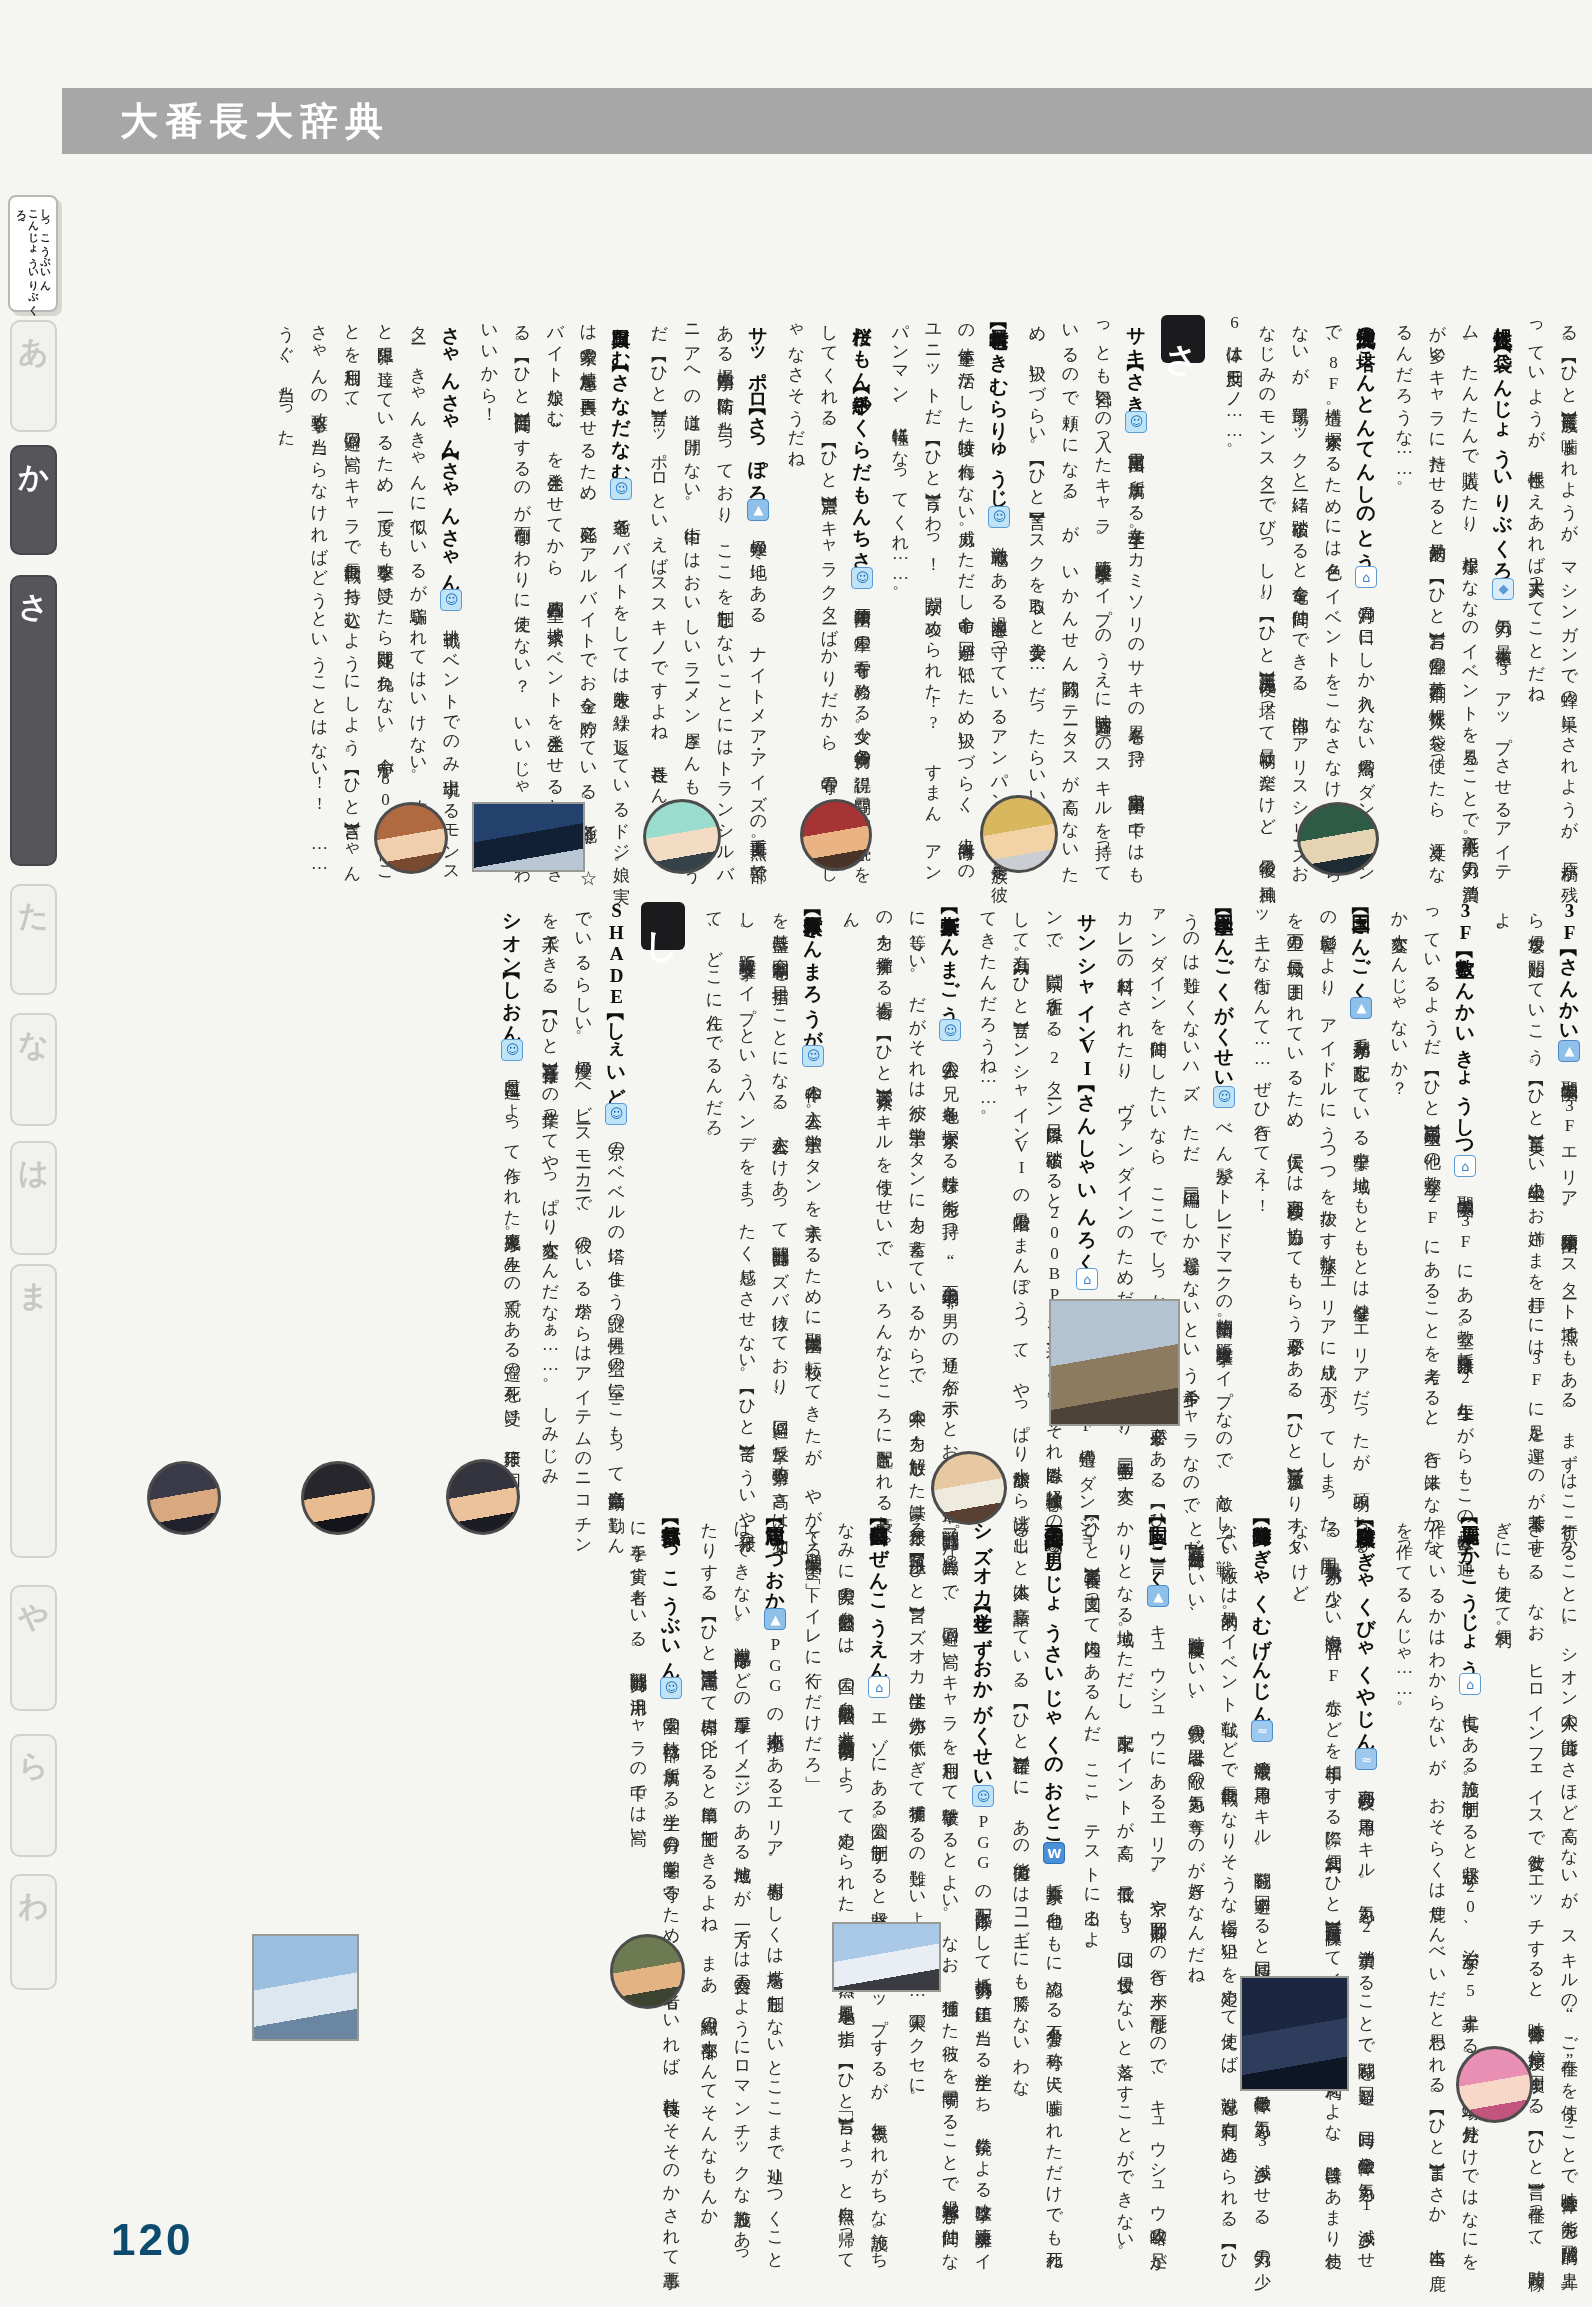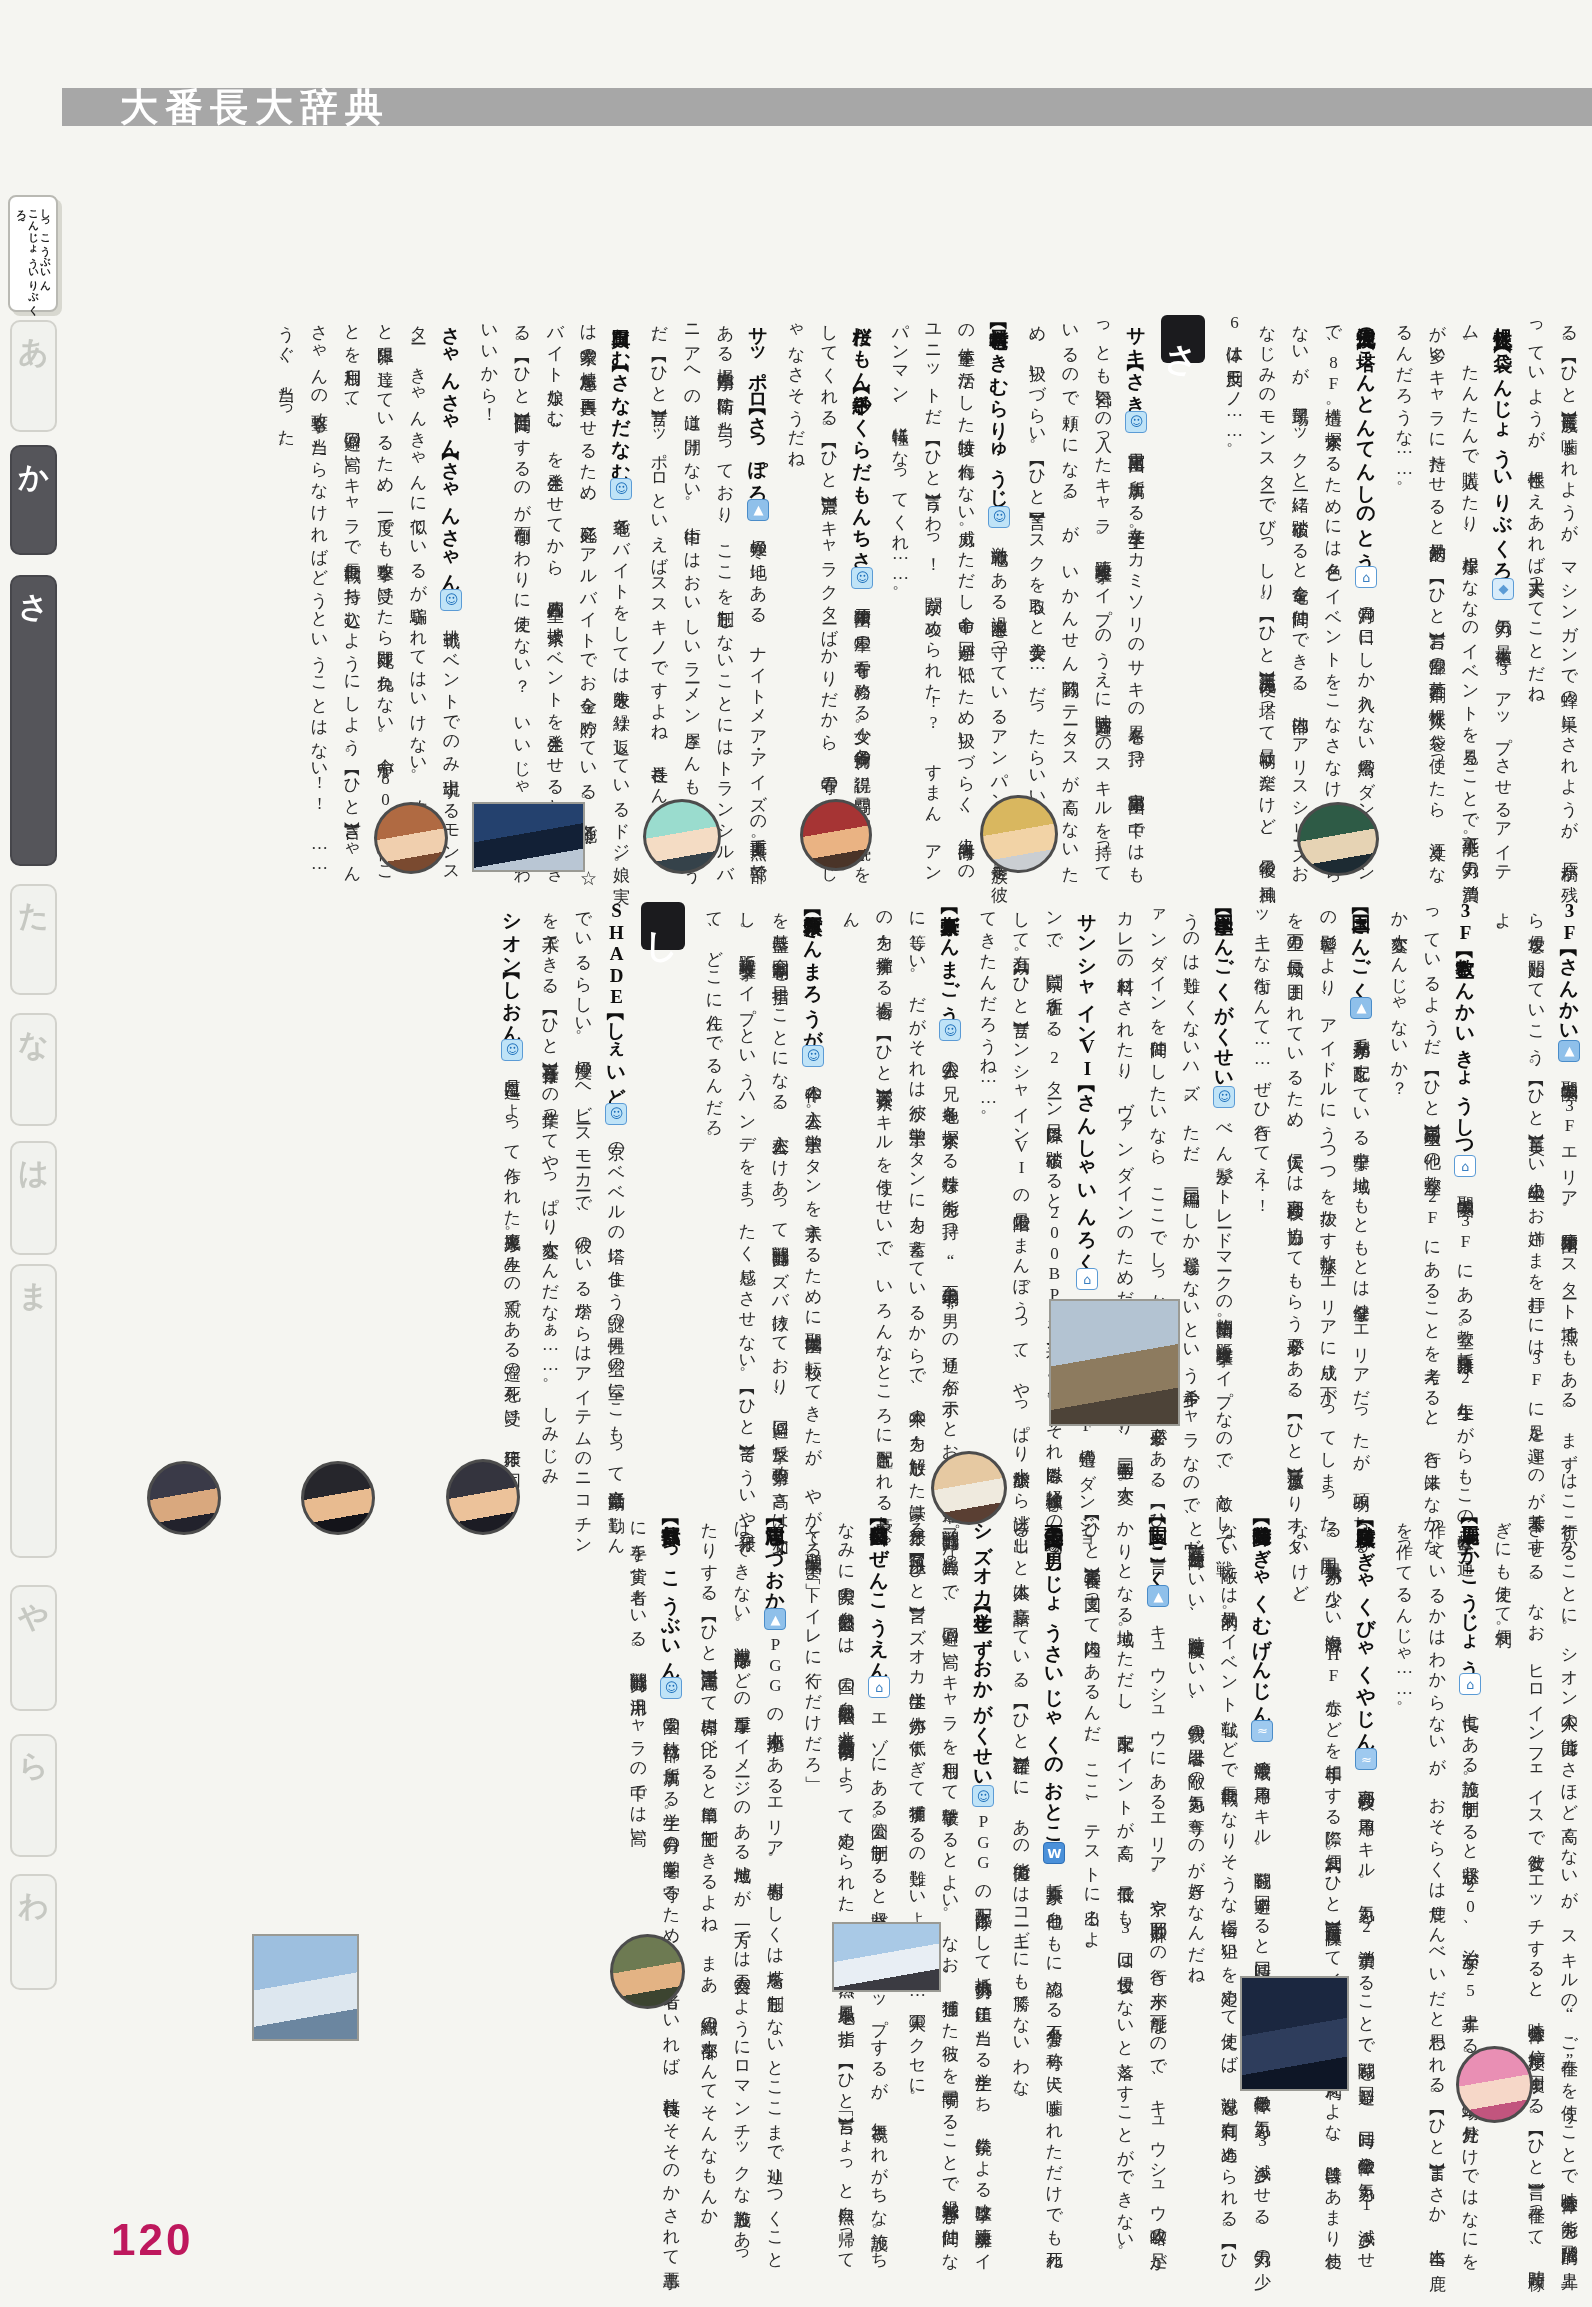--- a/index.html
+++ b/index.html
@@ -1,19 +1,19 @@
 <!DOCTYPE html>
 <html><head>
 <meta charset="utf-8">
 <style>
   html,body{margin:0;padding:0;}
   body{width:1592px;height:2307px;position:relative;background:#eef0ec;font-family:"Liberation Serif",serif;}
   #page{position:absolute;inset:0;background:#f5f5f1;overflow:hidden;}
   
-  #header-bar{position:absolute;left:62px;right:0;top:88px;height:38px;background:#a7a7a7;display:flex;align-items:center;}
+  #header-bar{position:absolute;left:62px;right:0;top:88px;height:66px;background:#a7a7a7;display:flex;align-items:center;}
   #header-title{color:#ffffff;font-weight:bold;font-size:38px;letter-spacing:7px;padding-left:58px;font-family:"Liberation Sans",sans-serif;}
   
   .side-tab{position:absolute;left:10px;width:47px;box-sizing:border-box;border:2px solid #d2d2cc;border-radius:10px;background:#f1f2ee;color:#c6c8c2;display:flex;justify-content:center;align-items:flex-start;padding-top:10px;font-size:30px;font-weight:bold;}
   .side-tab.active{background:#55555a;border-color:#46464b;color:#ffffff;}
   #index-tab{position:absolute;left:8px;top:195px;width:50px;height:117px;background:#ffffff;border:2px solid #b9b9b3;border-radius:8px;box-shadow:4px 4px 0 #d8d8d0;box-sizing:border-box;display:flex;justify-content:center;padding-top:5px;}
   #index-tab .idx-line{writing-mode:vertical-rl;text-orientation:upright;font-size:10.4px;color:#1c1c1c;line-height:12px;letter-spacing:0px;font-weight:bold;}
   
   .text-row{position:absolute;writing-mode:vertical-rl;text-orientation:upright;color:#2b2b2b;font-size:17px;line-height:33px;letter-spacing:1.5px;text-align:justify;}
   .cont{display:block;}
   .entry{display:block;padding-left:5px;}
@@ -25,21 +25,21 @@
   .icon-item{background:#d8ecfa;border:1px solid #5b9bd5;color:#5b9bd5;}
   .icon-skill{background:#9ec9ef;border:1px solid #4a8cc8;color:#ffffff;}
   .icon-keyword{background:#4a90d9;border:1px solid #2f6fb5;color:#ffffff;font-weight:bold;}
   .marker{display:block;margin:2px 8px;}
   .marker-box{display:block;width:44px;height:48px;background:#1b1b1e;border-radius:6px;color:#ffffff;font-size:34px;font-weight:bold;text-align:center;line-height:48px;letter-spacing:0;}
   
   .photo{position:absolute;box-sizing:border-box;}
   .photo.circle{border-radius:50%;border:3px solid #4c4c4c;}
   .photo.rect{border:2px solid #9a9a94;}
   
-  #page-number{position:absolute;left:111px;top:2215px;font-size:44px;font-weight:bold;color:#be185d;font-family:"Liberation Sans",sans-serif;letter-spacing:3px;}
+  #page-number{position:absolute;left:111px;top:2215px;font-size:44px;font-weight:bold;color:#0c4a6e;font-family:"Liberation Sans",sans-serif;letter-spacing:3px;}
 </style>
 </head>
 <body>
 
 <div id="page">
   <div id="header-bar">
     <span id="header-title">大番長大辞典</span>
   </div>
 
   <div id="index-tab">

